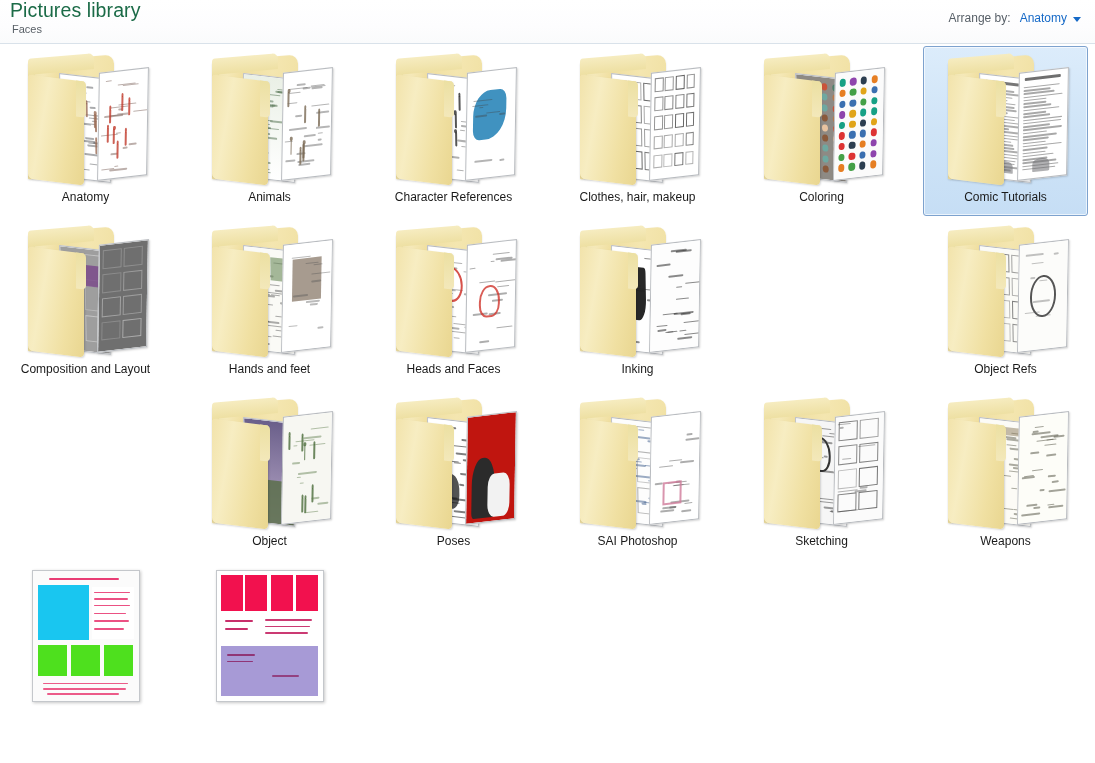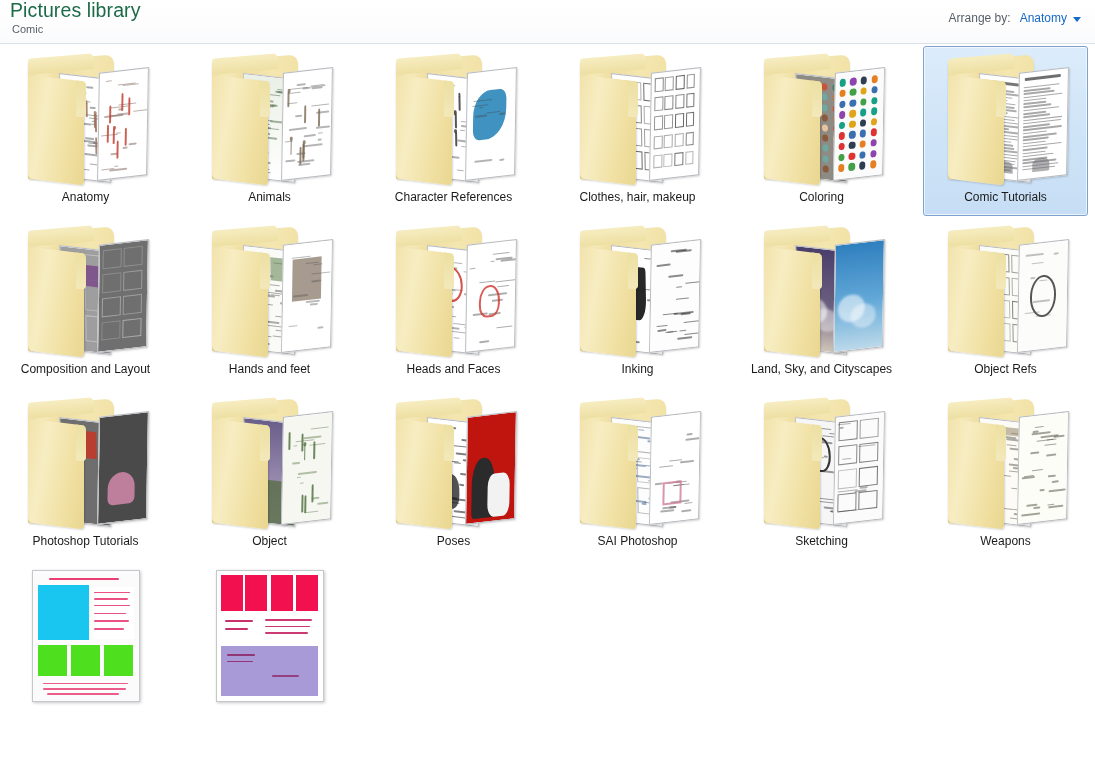--- a/index.html
+++ b/index.html
@@ -236,21 +236,21 @@
   }
   .gif-inner { position: absolute; left: 0; top: 0; width: 100%; height: 100%; }
 </style>
 </head>
 <body>
 
 <div id="page">
 
   <div class="header">
     <div class="lib-title">Pictures library</div>
-    <div class="lib-sub">Comic</div>
+    <div class="lib-sub">Faces</div>
 
     <div class="arrange-wrap">
       <span class="arrange-label">Arrange by:</span>
       <span class="arrange-value">Anatomy</span>
       <span class="arrange-caret"></span>
     </div>
   </div>
   <div class="header-divider"></div>
 
   <div class="grid" id="grid">
@@ -851,42 +851,20 @@
                 <div class="bar" style="left:39.89570473251029%;top:6.6367626886145406%;width:32.64621056241427%;background:#2a2a2a;opacity:0.55"></div>
                 <div class="bar" style="left:53.05401234567901%;top:41.1724622770919%;width:10.992635459533608%;background:#2a2a2a;opacity:0.55"></div>
                 <div class="bar" style="left:34.93917181069959%;top:82.8377914951989%;width:12.871467764060355%;background:#2a2a2a;opacity:0.55"></div>
                 <div class="bar" style="left:14.717849794238683%;top:80.2994170096022%;width:18.449374142661178%;background:#2a2a2a;opacity:0.55"></div>
               </div>
       <div class="fold-front"></div>
     </div>
        </div>
        <div class="label">Inking</div>
         </div>
-        <div class="cell c4">
-          <div class="cell-inner"></div>
-       <div class="icon-area">
-
-    <div class="folder">
-      <div class="fold-tab"></div>
-      <div class="fold-back"></div>
-      <div class="page-thumb page-a">
-                <div class="tc" style="background:linear-gradient(to bottom, #4a3f6b 0%, #6b5f7f 55%, #cfc6b8 100%)"></div>
-          <div class="blk" style="left:6%;top:48%;width:56%;height:26%;background:rgba(255,255,255,.55);border-radius:50%;filter:blur(1px)"></div>
-          <div class="blk" style="left:34%;top:58%;width:52%;height:22%;background:rgba(255,255,255,.4);border-radius:50%;filter:blur(1px)"></div>
-              </div>
-      <div class="page-thumb page-b">
-                <div class="tc" style="background:linear-gradient(to bottom, #2f7fbf 0%, #63a9d8 55%, #bcd9ea 100%)"></div>
-          <div class="blk" style="left:6%;top:48%;width:56%;height:26%;background:rgba(255,255,255,.55);border-radius:50%;filter:blur(1px)"></div>
-          <div class="blk" style="left:34%;top:58%;width:52%;height:22%;background:rgba(255,255,255,.4);border-radius:50%;filter:blur(1px)"></div>
-              </div>
-      <div class="fold-front"></div>
-    </div>
-       </div>
-       <div class="label">Land, Sky, and Cityscapes</div>
-        </div>
         <div class="cell c5">
           <div class="cell-inner"></div>
        <div class="icon-area">
 
     <div class="folder">
       <div class="fold-tab"></div>
       <div class="fold-back"></div>
       <div class="page-thumb page-a">
                 <div class="tc" style="background:#fbfbf7"></div>
                 <div class="blk" style="left:6%;top:5%;width:25.333333333333332%;height:17.5%;border:1px solid #6a6a6a;opacity:0.5553369341563785"></div>
@@ -914,41 +892,20 @@
                 <div class="bar" style="left:11.899905692729767%;top:9.783607681755829%;width:38.02458847736625%;background:#666;opacity:0.4"></div>
                 <div class="bar" style="left:34.672410836762694%;top:67.81313443072702%;width:31.744470164609055%;background:#666;opacity:0.4"></div>
               </div>
       <div class="fold-front"></div>
     </div>
        </div>
        <div class="label">Object Refs</div>
         </div>
       </div>
       <div class="row r2">
-        <div class="cell c0">
-          <div class="cell-inner"></div>
-       <div class="icon-area">
-
-    <div class="folder">
-      <div class="fold-tab"></div>
-      <div class="fold-back"></div>
-      <div class="page-thumb page-a">
-                <div class="tc" style="background:#6e6e6e"></div>
-                <div class="blk" style="left:12%;top:10%;width:64%;height:26%;background:#c0392b;opacity:.9"></div>
-                <div class="blk" style="left:14%;top:46%;width:30%;height:26%;background:#3f7a3f;opacity:.85;border-radius:50%"></div>
-              </div>
-      <div class="page-thumb page-b">
-                <div class="tc" style="background:#4a4a4a"></div>
-                <div class="blk" style="left:18%;top:54%;width:58%;height:30%;background:#d98cb0;opacity:.8;border-radius:50% 50% 20% 20%"></div>
-              </div>
-      <div class="fold-front"></div>
-    </div>
-       </div>
-       <div class="label">Photoshop Tutorials</div>
-        </div>
         <div class="cell c1">
           <div class="cell-inner"></div>
        <div class="icon-area">
 
     <div class="folder">
       <div class="fold-tab"></div>
       <div class="fold-back"></div>
       <div class="page-thumb page-a">
                 <div class="tc" style="background:linear-gradient(#6a5f8a,#b9a9c9)"></div>
                 <div class="blk" style="left:0;top:58%;width:100%;height:42%;background:#5a6f4a;opacity:.85"></div>

